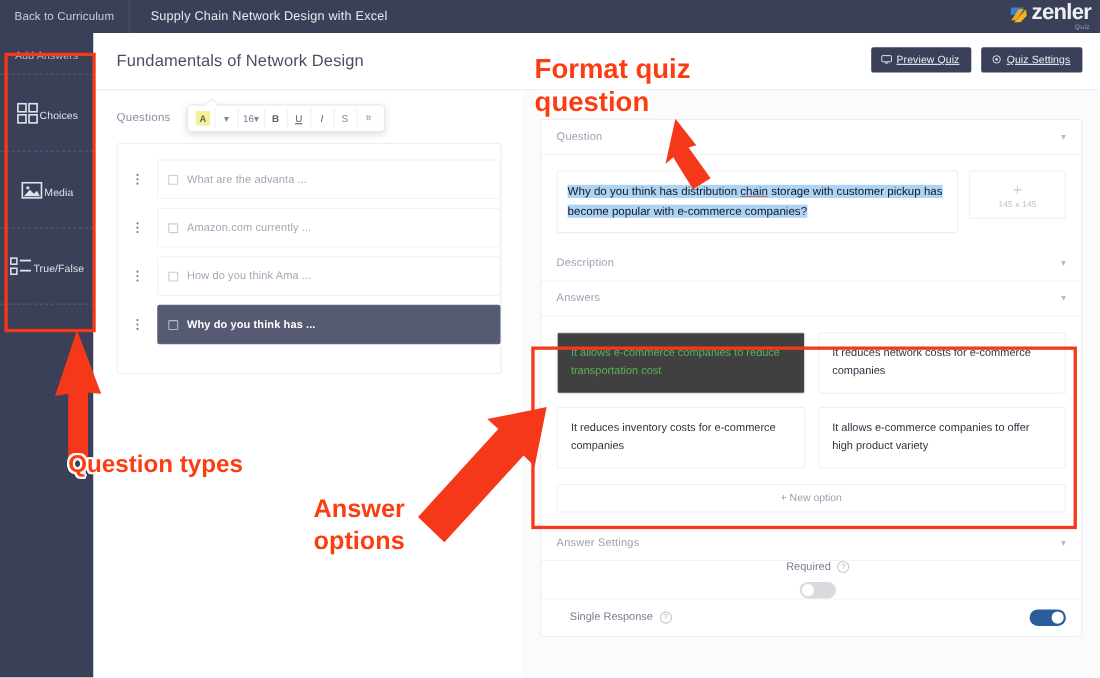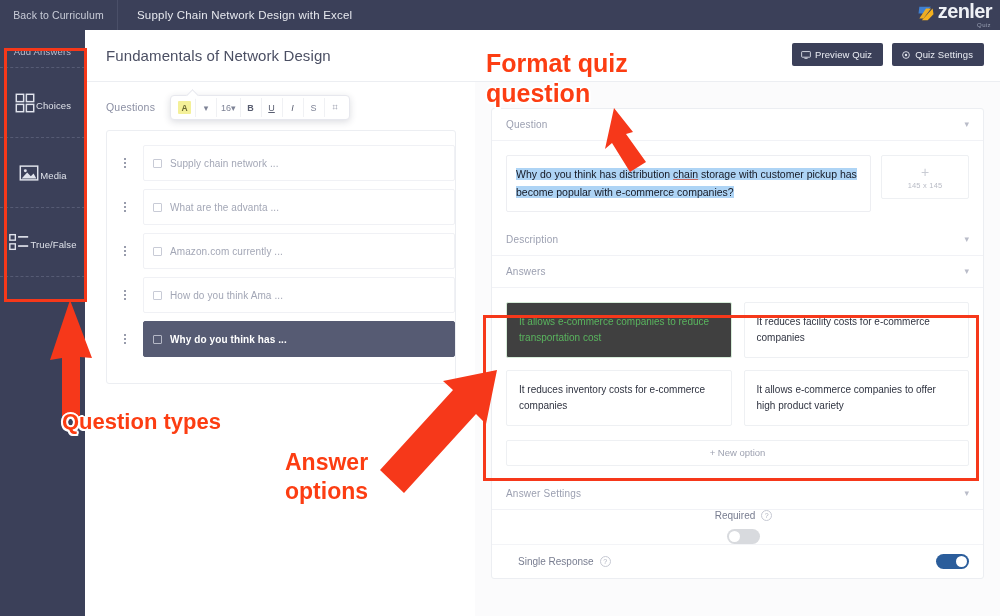--- a/index.html
+++ b/index.html
@@ -58,22 +58,22 @@
   .panel-head {
     position: absolute; left: 0; top: 0; width: 915px; height: 52px;
     border-bottom: 1px solid #eceef2; display: flex; align-items: center;
   }
   .panel-title {
     margin-left: 21px; font-size: 15px; color: #4b4f63; letter-spacing: .1px;
   }
   .head-btns { position: absolute; right: 16px; top: 13px; display: flex; gap: 9px; }
   .head-btn {
     background: #3b4059; color: #eceef5; font-size: 9.5px;
-    padding: 6px 11px 6px 9px; border-radius: 2px; display: flex; align-items: flex-end; gap: 4px;
-    border: none; cursor: pointer; letter-spacing: .1px;
+    padding: 6px 11px 6px 9px; border-radius: 2px; display: flex; align-items: flex-start; gap: 4px;
+    border: none; cursor: pointer; letter-spacing: .1px; text-decoration: underline;
   }
   .head-btn svg { width: 10px; height: 10px; flex: none; }
 
   
   .qcol { position: absolute; left: 0; top: 52px; width: 390px; height: 534px; }
   .qcol-label { margin: 19px 0 0 21px; font-size: 10.5px; color: #8b8fa3; letter-spacing: .2px; }
   .qlist {
     position: absolute; left: 21px; top: 48px; width: 350px;
     border: 1px solid #eceef2; border-radius: 3px; background: #fff;
     padding: 14px 0 18px 0;
@@ -270,59 +270,46 @@
           <div class="qrow">
             <div class="qrow-grip">
               <span class="grip-dots">
                 <i></i>
                 <i></i>
                 <i></i>
               </span>
             </div>
             <div class="qrow-body">
               <span class="chk"></span>
-              <span class="qrow-text">Supply chain network ...</span>
+              <span class="qrow-text">What are the advanta ...</span>
             </div>
           </div>
           <div class="qrow">
             <div class="qrow-grip">
               <span class="grip-dots">
                 <i></i>
                 <i></i>
                 <i></i>
               </span>
             </div>
             <div class="qrow-body">
               <span class="chk"></span>
-              <span class="qrow-text">What are the advanta ...</span>
+              <span class="qrow-text">Amazon.com currently ...</span>
             </div>
           </div>
           <div class="qrow">
             <div class="qrow-grip">
               <span class="grip-dots">
                 <i></i>
                 <i></i>
                 <i></i>
               </span>
             </div>
             <div class="qrow-body">
               <span class="chk"></span>
-              <span class="qrow-text">Amazon.com currently ...</span>
-            </div>
-          </div>
-          <div class="qrow">
-            <div class="qrow-grip">
-              <span class="grip-dots">
-                <i></i>
-                <i></i>
-                <i></i>
-              </span>
-            </div>
-            <div class="qrow-body">
-              <span class="chk"></span>
               <span class="qrow-text">How do you think Ama ...</span>
             </div>
           </div>
           <div class="qrow active">
             <div class="qrow-grip">
               <span class="grip-dots">
                 <i></i>
                 <i></i>
                 <i></i>
               </span>
@@ -358,21 +345,21 @@
           <span class="caret">▾</span>
         </div>
 
         <div class="sect">
           <span class="sect-label">Answers</span>
           <span class="caret">▾</span>
         </div>
 
         <div class="ansgrid" id="ansgrid">
             <div class="anscell correct">It allows e-commerce companies to reduce transportation cost</div>
-            <div class="anscell">It reduces facility costs for e-commerce companies</div>
+            <div class="anscell">It reduces network costs for e-commerce companies</div>
             <div class="anscell">It reduces inventory costs for e-commerce companies</div>
             <div class="anscell">It allows e-commerce companies to offer high product variety</div>
           </div>
 
         <div class="newopt">+ New option</div>
 
         <div class="sect">
           <span class="sect-label">Answer Settings</span>
           <span class="caret">▾</span>
         </div>

